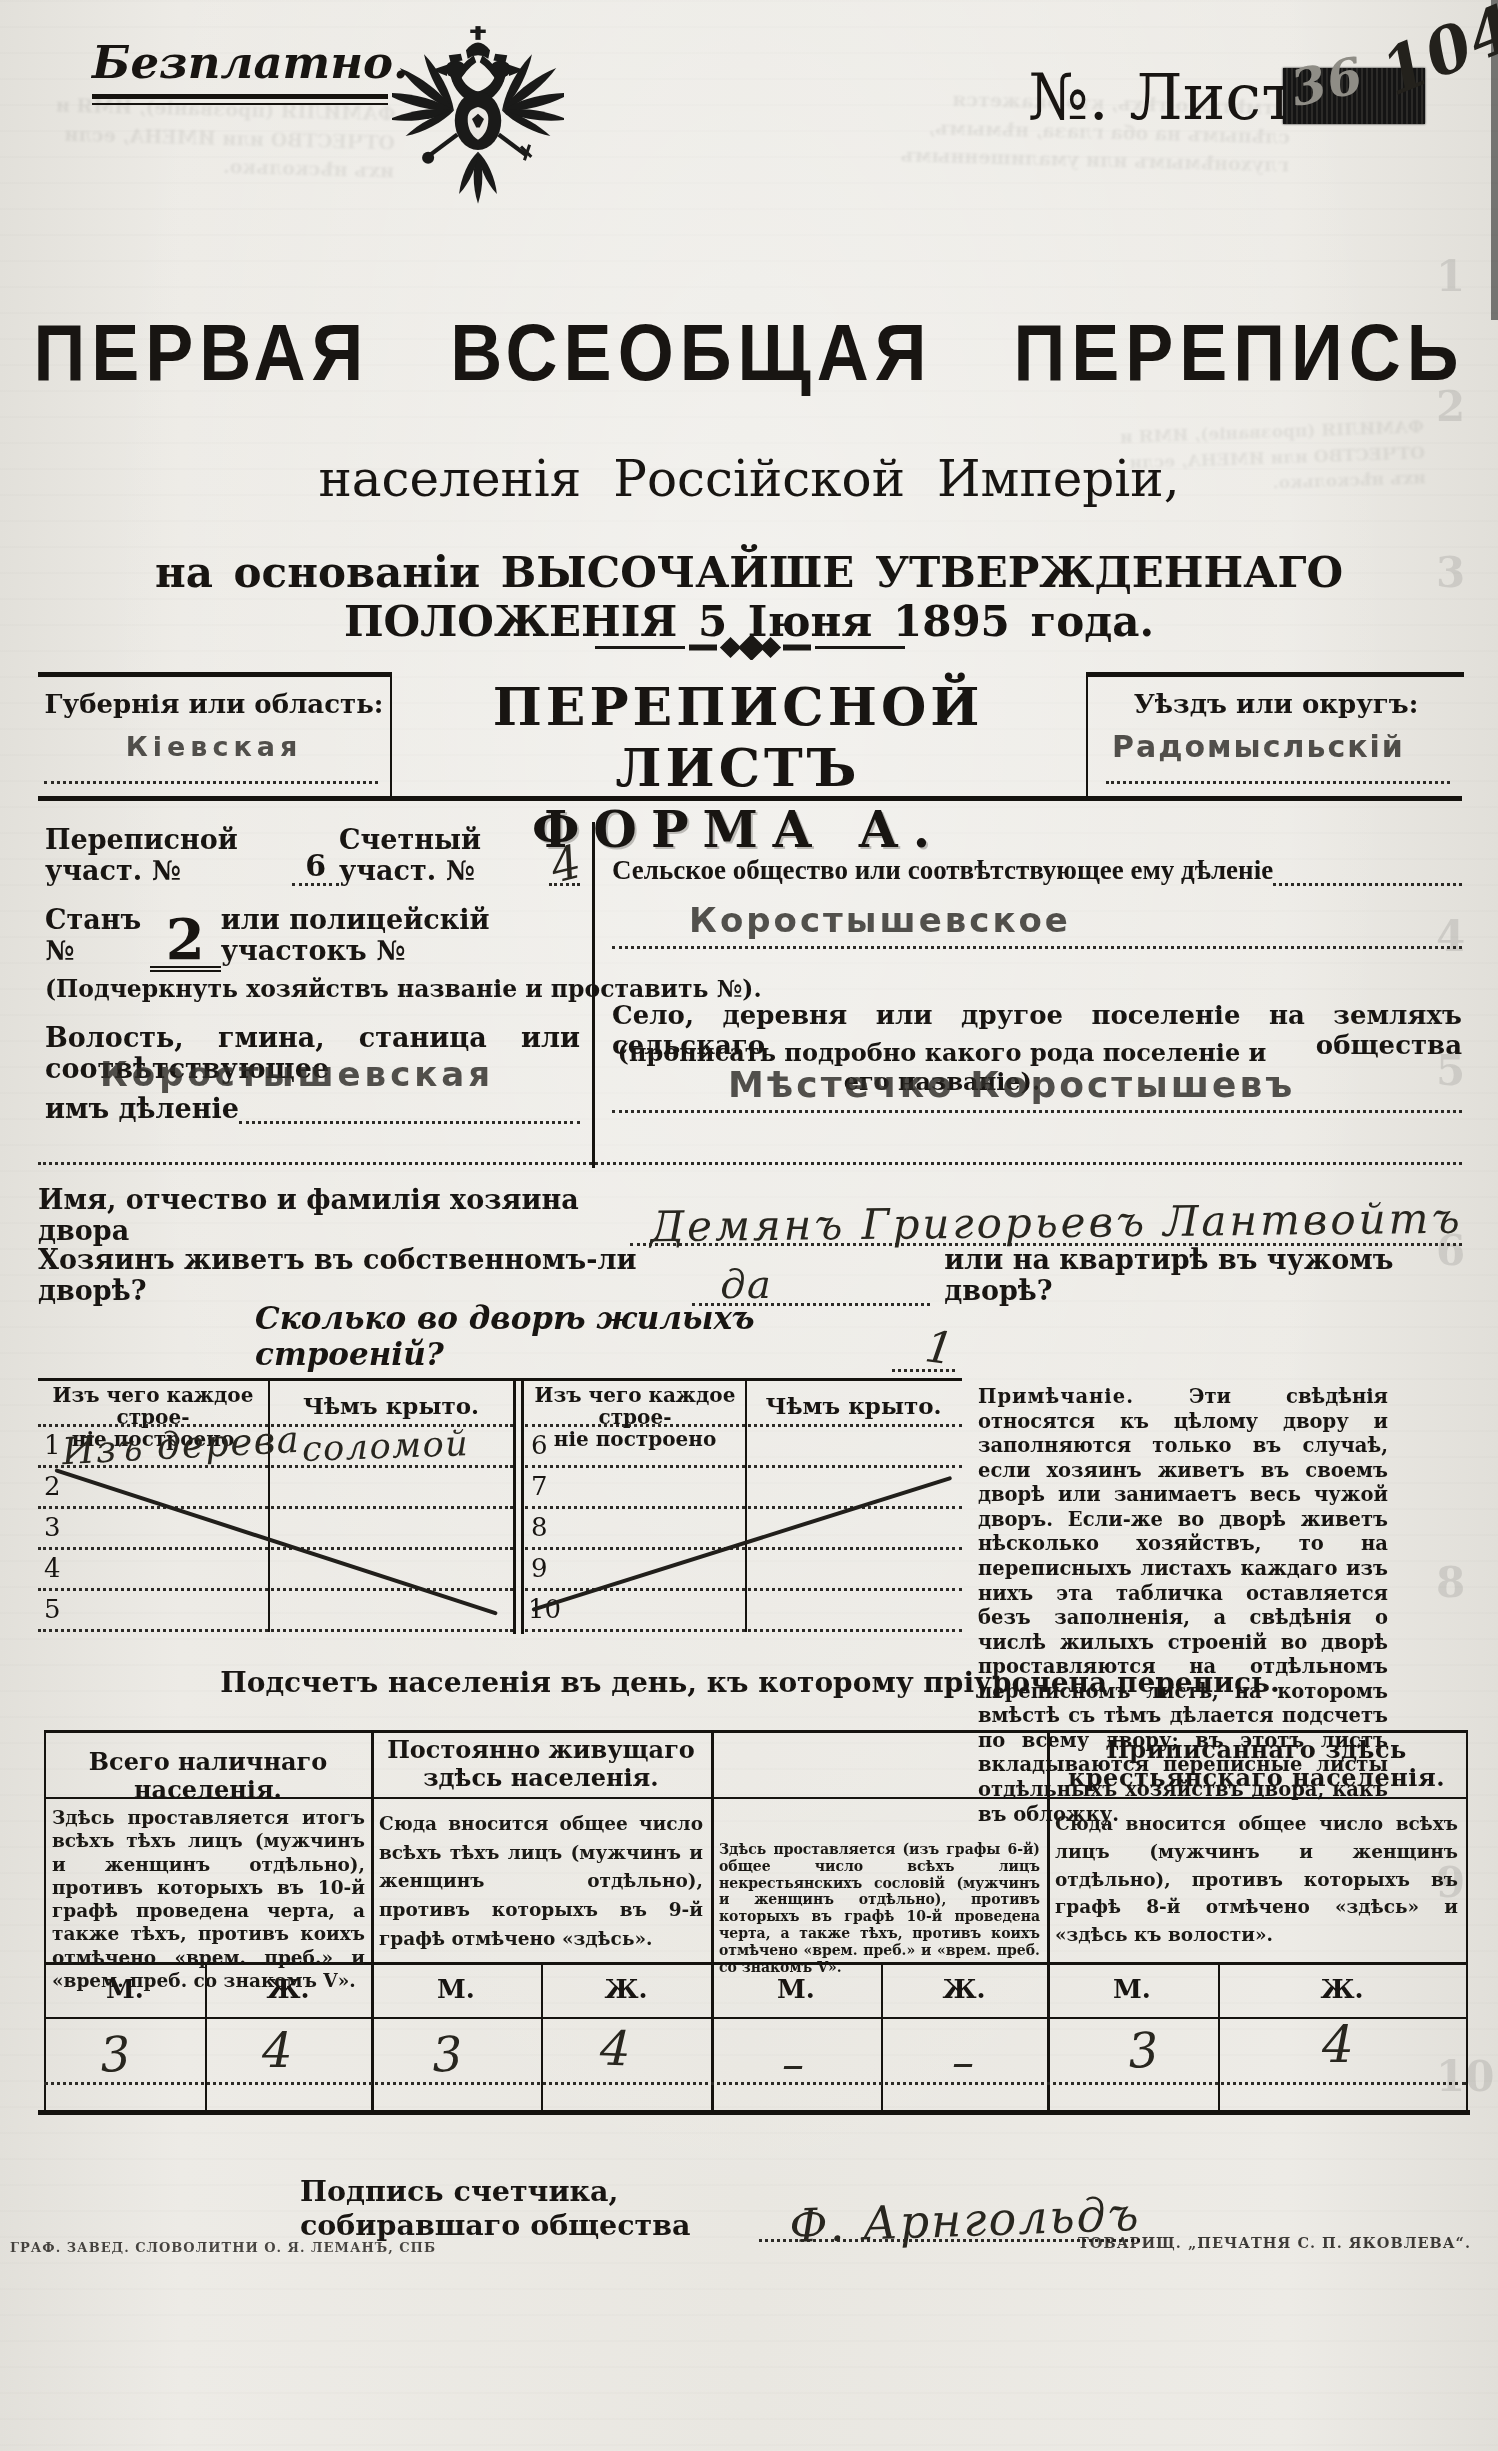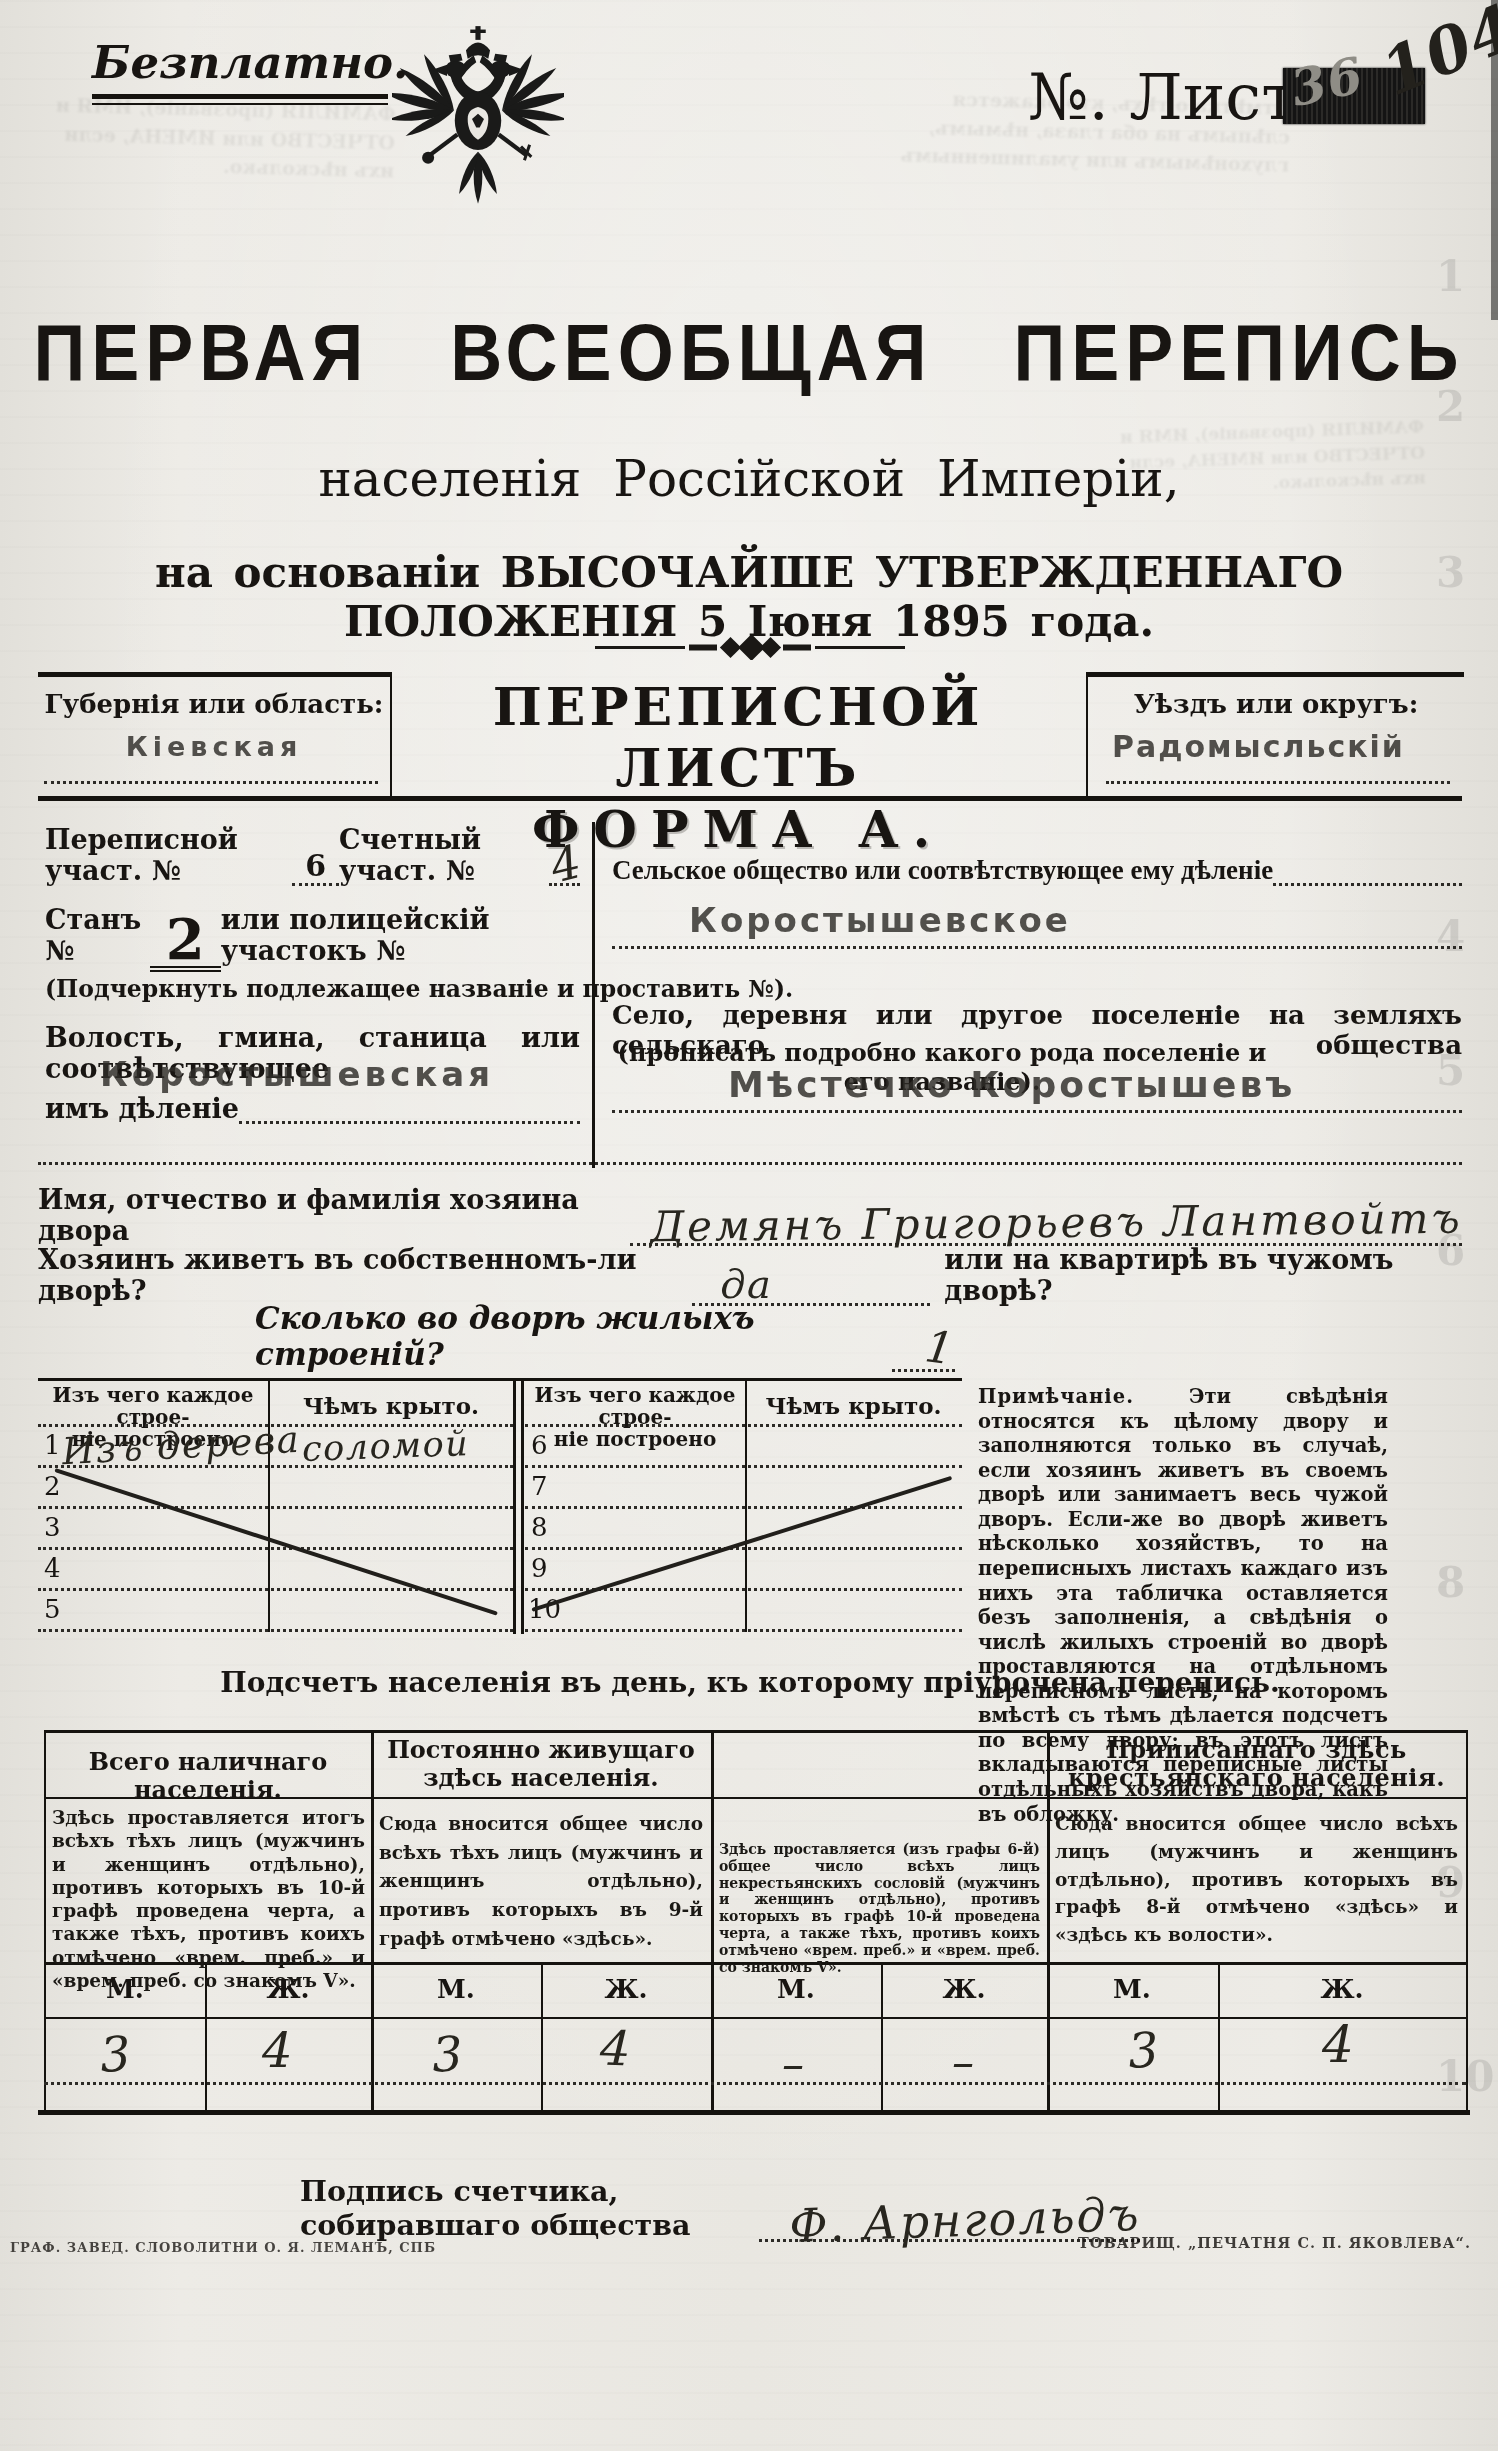--- a/index.html
+++ b/index.html
@@ -158,21 +158,21 @@
       <span class="hand" style="font-size:46px;transform:rotate(-14deg) translateY(8px);">4</span>
     </span>
   </div>
 
   <div class="fline" style="left:45px;top:900px;width:535px;height:66px;font-size:27px;justify-content:space-between;">
     <span>Станъ №</span>
     <span class="stan2">2</span>
     <span>или полицейскій участокъ №</span>
     <span class="leader grow"></span>
   </div>
-  <div class="abs b" style="left:45px;top:975px;font-size:23.5px;">(Подчеркнуть подлежащее названіе и проставить №).</div>
+  <div class="abs b" style="left:45px;top:975px;font-size:23.5px;">(Подчеркнуть хозяйствъ названіе и проставить №).</div>
 
   <div class="abs b jl" style="left:45px;top:1022px;width:535px;font-size:27px;">Волость, гмина, станица или соотвѣтствующее</div>
   <span class="stamp abs" style="left:100px;top:1054px;font-size:34px;letter-spacing:4px;">Коростышевская</span>
   <div class="fline" style="left:45px;top:1082px;width:535px;height:42px;font-size:27px;">
     <span>имъ дѣленіе</span>
     <span class="leader grow"></span>
   </div>
 
   <div class="fline" style="left:612px;top:840px;width:850px;height:46px;font-size:27px;font-family:Liberation Serif, serif;">
     <span>Сельское общество или соотвѣтствующее ему дѣленіе</span>

